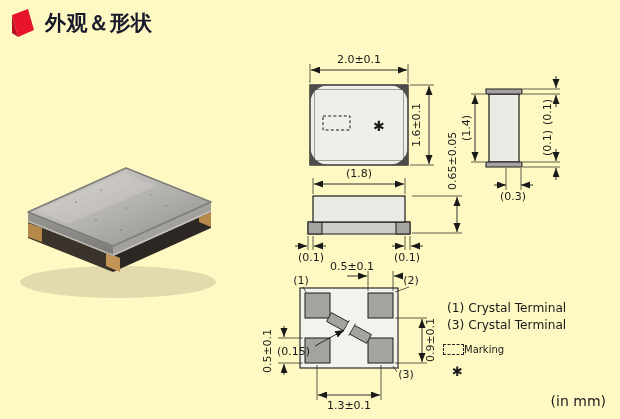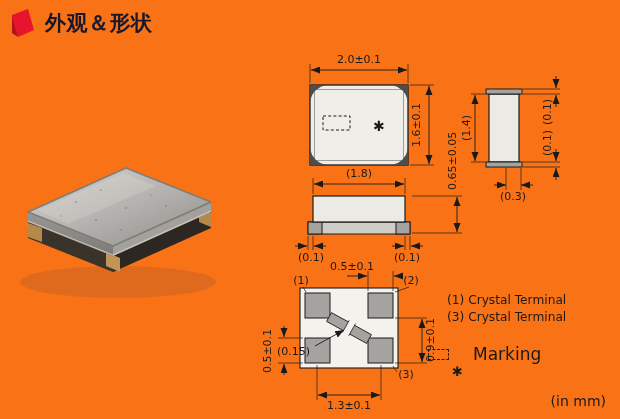--- a/index.html
+++ b/index.html
@@ -1,24 +1,24 @@
 <!DOCTYPE html>
 <html><head>
 <meta charset="utf-8">
 <style>
   *{margin:0;padding:0;box-sizing:border-box}
   body{background:#fff}
-  .stage{position:relative;width:620px;height:419px;background:#f97316;
+  .stage{position:relative;width:620px;height:419px;background:#fef9c3;
          font-family:"DejaVu Sans","Liberation Sans",sans-serif;color:#1a1a1a;overflow:hidden}
   .hdr{position:absolute;left:10px;top:8px;display:flex;align-items:center;gap:9px}
   .title{font-size:21px;font-weight:bold;color:#18182c;letter-spacing:.5px}
   .photo{position:absolute;left:6px;top:150px}
   .draw{position:absolute;left:0;top:0}
-  .legend{position:absolute;left:447px;top:292px;font-size:12.2px;line-height:16.5px}
-  .mrow{position:absolute;left:428px;top:344px;display:flex;align-items:center;gap:24px;font-size:17px}
+  .legend{position:absolute;left:447px;top:300px;font-size:12.2px;line-height:16.5px}
+  .mrow{position:absolute;left:443px;top:344px;display:flex;align-items:center;gap:0;font-size:10px}
   .dashbox{display:inline-block;width:21px;height:11px;border:1.3px dashed #222}
   .crow{position:absolute;left:447px;top:364px;display:flex;align-items:center;gap:8px;font-size:12.2px}
   .star2{display:inline-block;width:21px;text-align:center;font-size:13px}
   .inmm{position:absolute;left:536px;top:393px;width:70px;text-align:right;font-size:14px}
   svg text.dimtext{font-size:11px;fill:#1a1a1a;font-family:"DejaVu Sans",sans-serif}
   svg text.star{font-size:14px;font-weight:bold;fill:#1a1a1a}
   .ext{stroke:#1a1a1a;stroke-width:.7}
   .dl{stroke:#1a1a1a;stroke-width:.9;fill:none}
 </style>
 </head>

